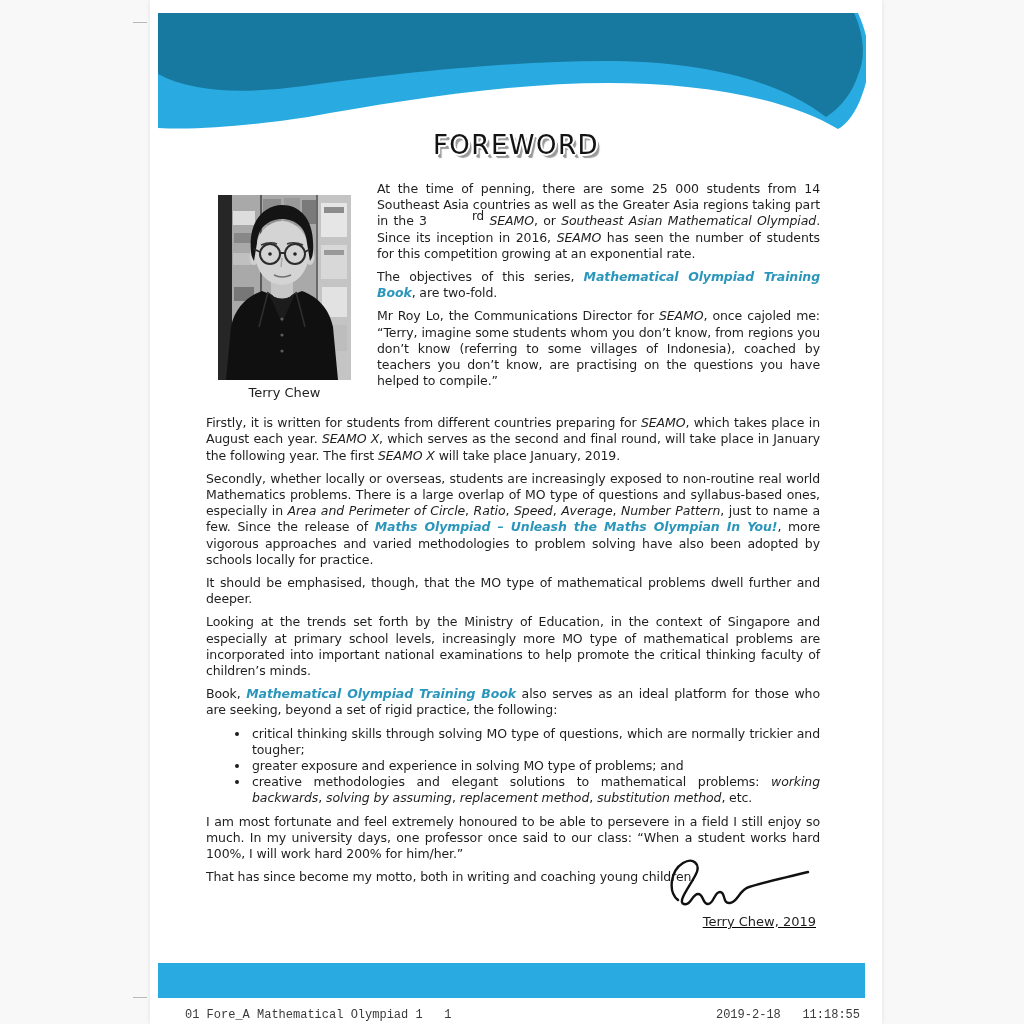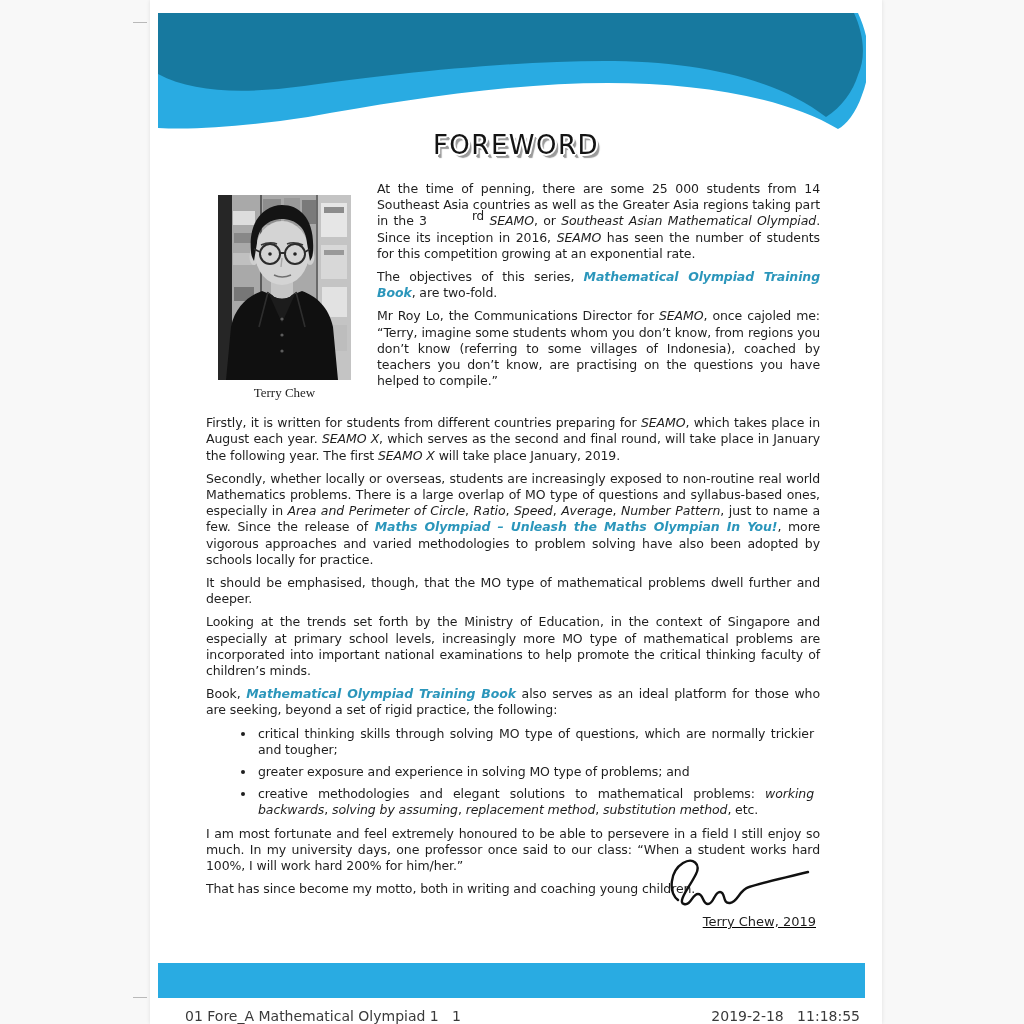--- a/index.html
+++ b/index.html
@@ -19,35 +19,35 @@
     text-shadow:
       -1px -1px 0 #fff, 1px -1px 0 #fff, -1px 1px 0 #fff, 1px 1px 0 #fff,
       -2px 0 0 #fff, 2px 0 0 #fff, 0 2px 0 #fff, 0 -2px 0 #fff,
       2.5px 2.5px 0 #9a9a9a, 3.5px 3.5px 1px #9a9a9a;
   }
   .content{
     position:absolute;left:56px;top:181px;width:614px;
     font-size:12.5px;line-height:16.2px;color:#1e1e1e;
     text-align:justify;letter-spacing:-0.1px;
   }
-  figure.photo{float:left;width:133px;margin:2px 14px 2px 0;padding:12px;font-family:Liberation Serif, serif;}
+  figure.photo{float:left;width:133px;margin:2px 14px 2px 0;padding:12px;}
   figure.photo svg{display:block;width:133px;height:185px;background:#a9a9a9;}
   figcaption{text-align:center;font-size:13px;margin-top:5px;color:#1e1e1e;letter-spacing:0;}
   p.para{margin:0 0 7px 0;}
   p.clear{clear:left;}
   sup{font-size:12px;line-height:0;margin-left:45px;}
   .i{font-style:italic;}
   .bb{font-style:italic;font-weight:bold;color:var(--link-blue,#2b96bb);}
   ul.bullets{margin:0 0 7px 0;padding:0 0 0 44px;}
-  ul.bullets li{margin:6px;padding-left:2px;}
+  ul.bullets li{margin:0;padding-left:2px;}
   .sig-block{position:absolute;right:66px;top:856px;text-align:right;text-decoration:underline;}
   .sig-block svg{display:inline-block;margin-right:4px;}
   .sig-name{font-size:13px;color:#1e1e1e;margin-top:2px;}
   .bar{position:absolute;left:8px;top:963px;width:707px;height:35px;background:var(--accent-light,#29abe2);}
-  .imprint{position:absolute;top:1008px;font-size:14px;color:#3a3a3a;white-space:pre;letter-spacing:0;}
+  .imprint{position:absolute;top:1008px;font-size:12px;color:#3a3a3a;white-space:pre;letter-spacing:0;font-family:Liberation Mono, monospace;}
   .imprint-left{left:35px;}
   .imprint-right{right:22px;text-align:left;}
   .crop{position:absolute;background:#b9b9b9;}
 </style>
 </head>
 <body>
 
 <div class="crop" style="left:167px;top:0;width:1px;height:18px;"></div>
 <div class="crop" style="left:133px;top:22px;width:14px;height:1px;"></div>
 <div class="crop" style="left:855px;top:0;width:1px;height:15px;"></div>

